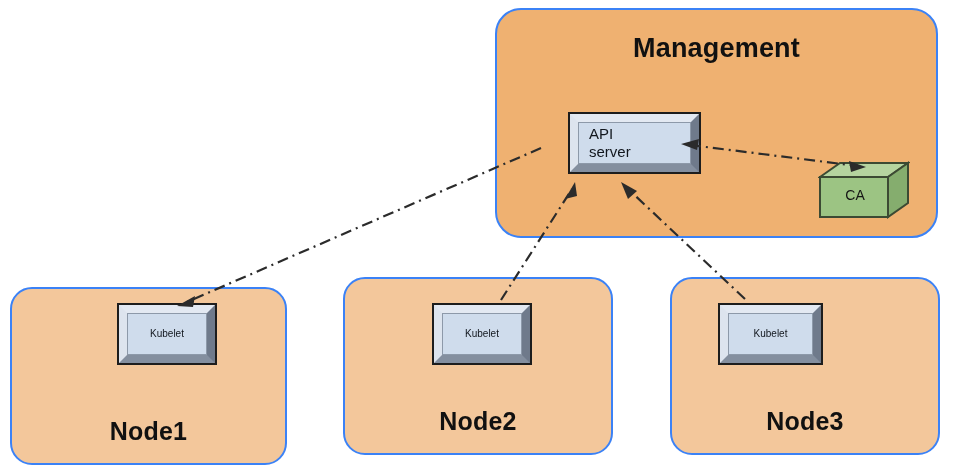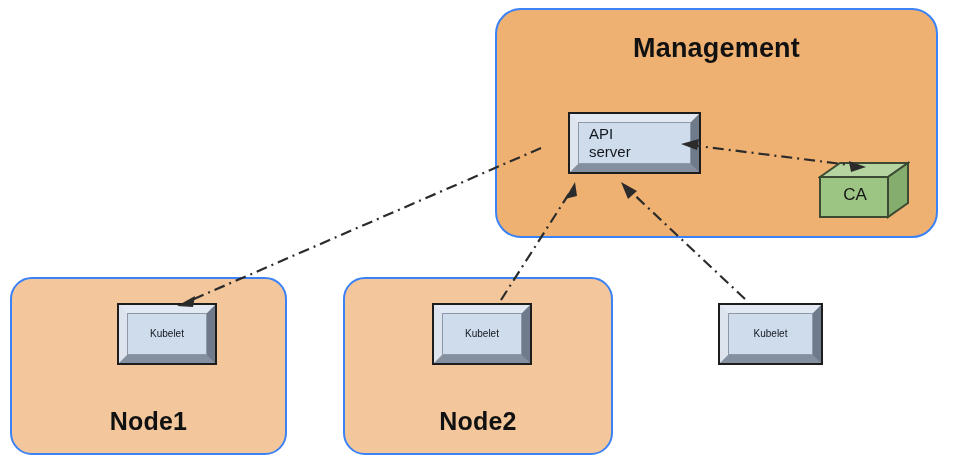--- a/index.html
+++ b/index.html
@@ -102,21 +102,21 @@
     height: 60px;
   }
   #ca-box svg { display: block; }
   #ca-label {
     position: absolute;
     left: 6px;
     top: 24px;
     width: 62px;
     text-align: center;
     color: #151515;
-    font-size: 17px;
+    font-size: 14px;
     line-height: 20px;
   }
 
   
   #links {
     position: absolute;
     left: 0; top: 0;
     width: 958px; height: 468px;
     pointer-events: none;
   }
@@ -148,40 +148,43 @@
 
   <div id="ca-box">
     <svg width="92" height="60" viewBox="0 0 92 60">
       <polygon points="2,16 22,2 90,2 70,16" fill="#b5d49f" stroke="#3c4a33" stroke-width="2"></polygon>
       <polygon points="70,16 90,2 90,42 70,56" fill="#85ad6e" stroke="#3c4a33" stroke-width="2"></polygon>
       <rect x="2" y="16" width="68" height="40" fill="#9cc483" stroke="#3c4a33" stroke-width="2"></rect>
     </svg>
     <div id="ca-label">CA</div>
   </div>
 
-  <div class="region node" id="node1" style="left:10px; top:277px; width:277px; height:178px;">
+  <div class="region node" id="node1" style="left:10px; top:287px; width:277px; height:178px;">
     <div class="region-title node-title">Node1</div>
   </div>
   <div class="bevel" id="kubelet1" style="left:117px; top:303px; width:100px; height:62px;">
     <div class="frame"></div>
     <div class="inner center">
       <div class="label">Kubelet</div>
     </div>
   </div>
 
   <div class="region node" id="node2" style="left:343px; top:277px; width:270px; height:178px;padding-left:8px;">
     <div class="region-title node-title">Node2</div>
   </div>
   <div class="bevel" id="kubelet2" style="left:432px; top:303px; width:100px; height:62px;">
     <div class="frame"></div>
     <div class="inner center">
       <div class="label">Kubelet</div>
     </div>
   </div>
 
+  <div class="region node" id="node3" style="left:670px; top:277px; width:270px; height:178px;">
+    <div class="region-title node-title">Node3</div>
+  </div>
   <div class="bevel" id="kubelet3" style="left:718px; top:303px; width:105px; height:62px;">
     <div class="frame"></div>
     <div class="inner center">
       <div class="label">Kubelet</div>
     </div>
   </div>
 
   <svg id="links">
 
     <g>

